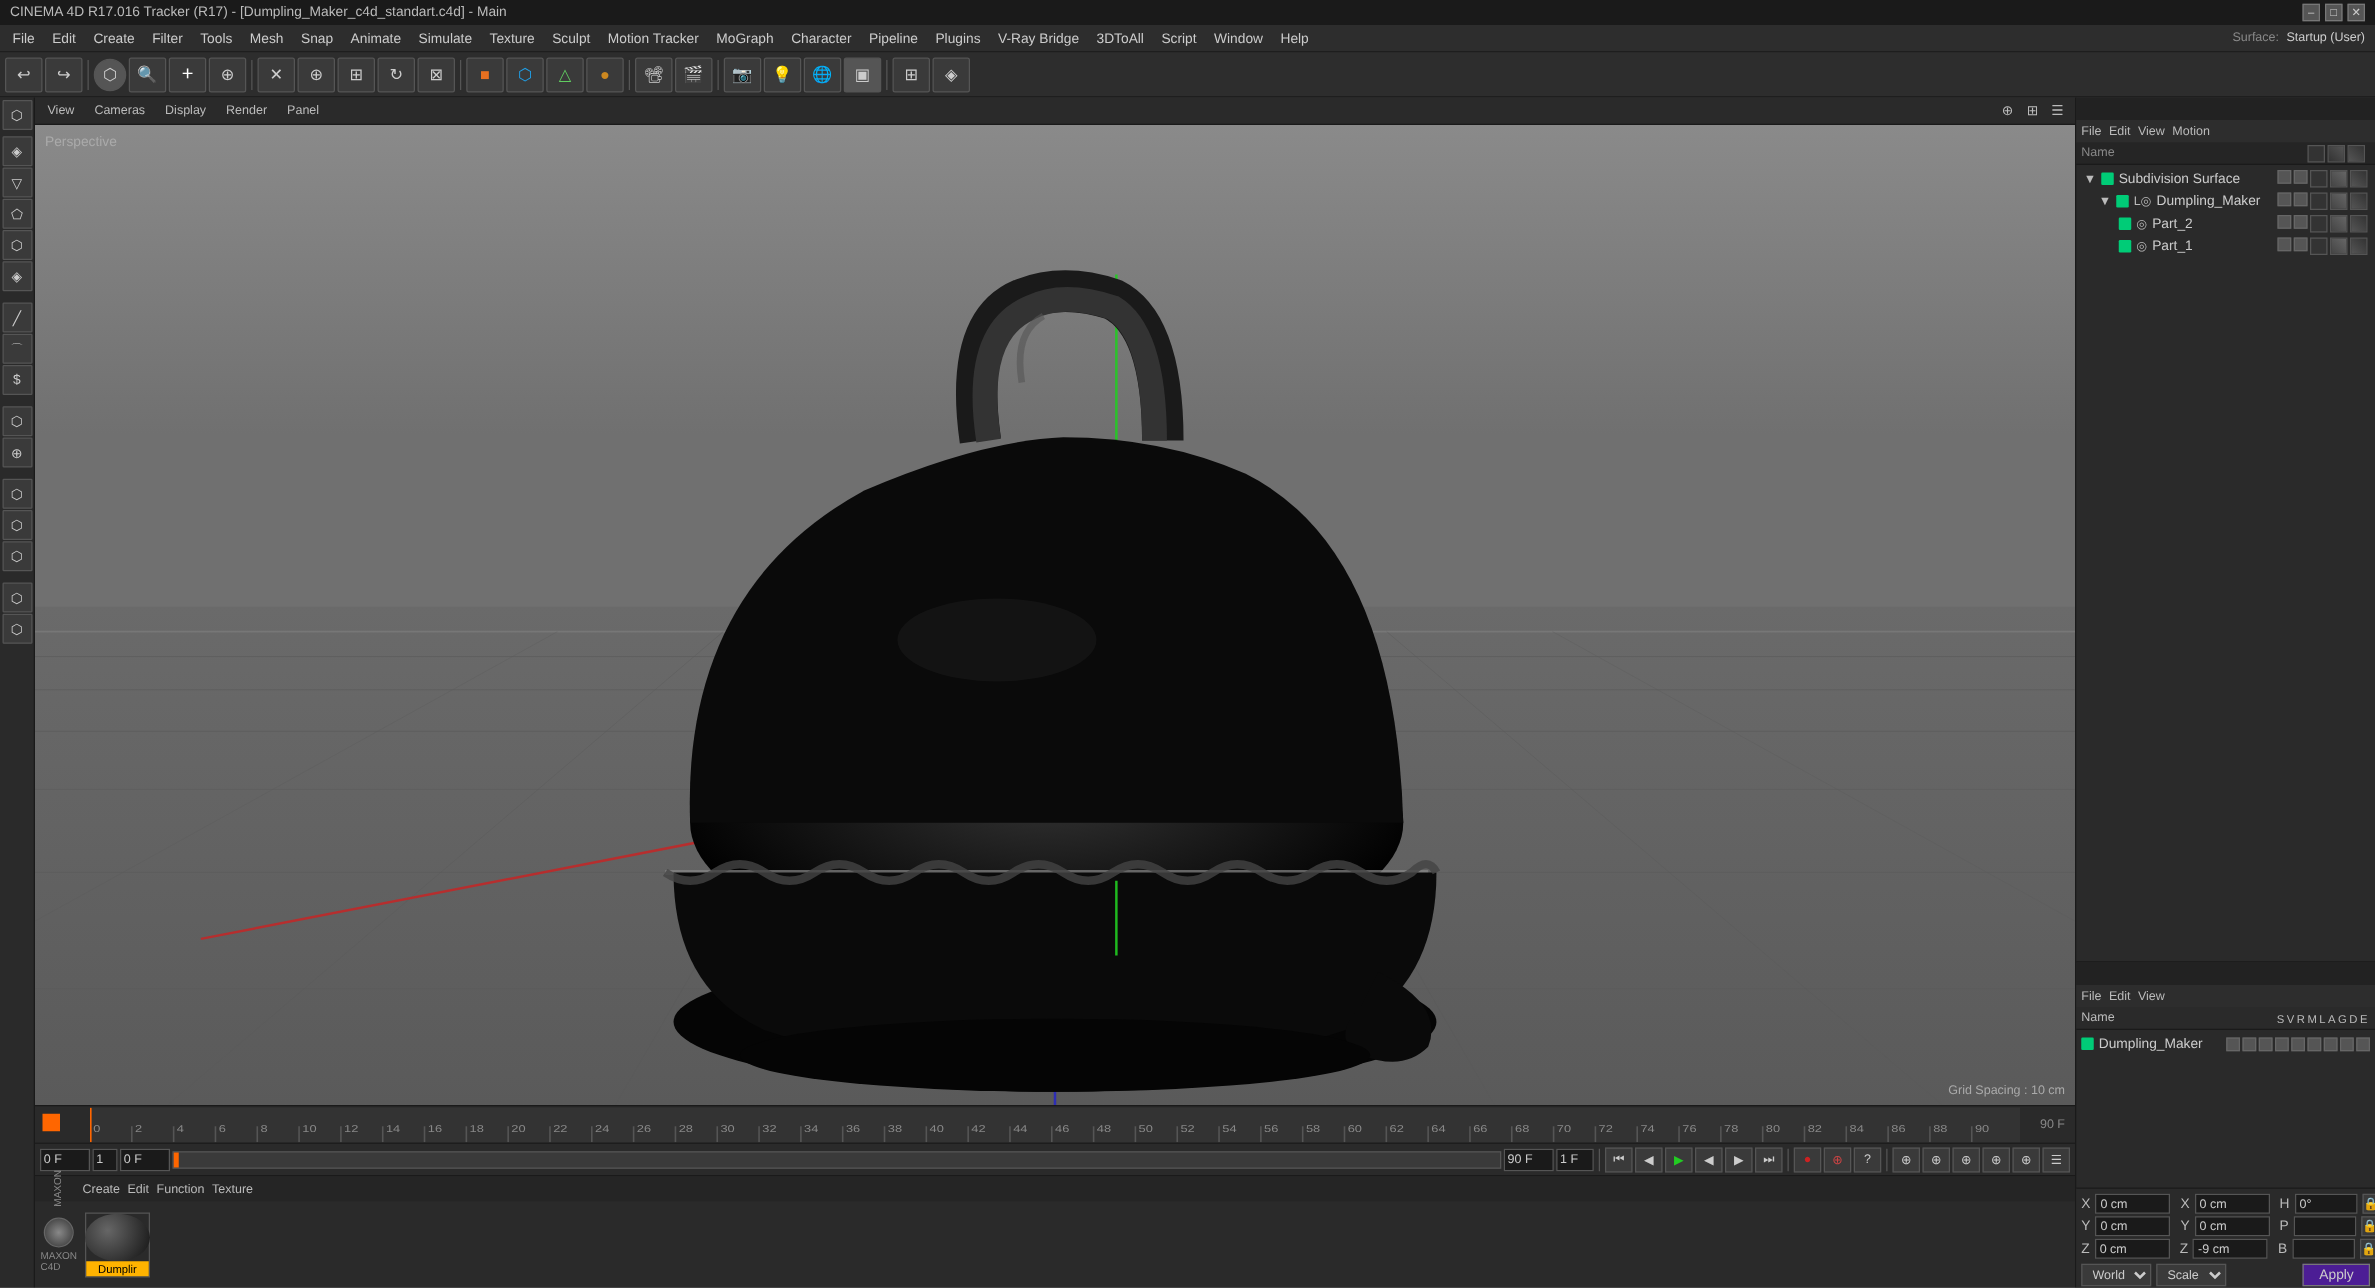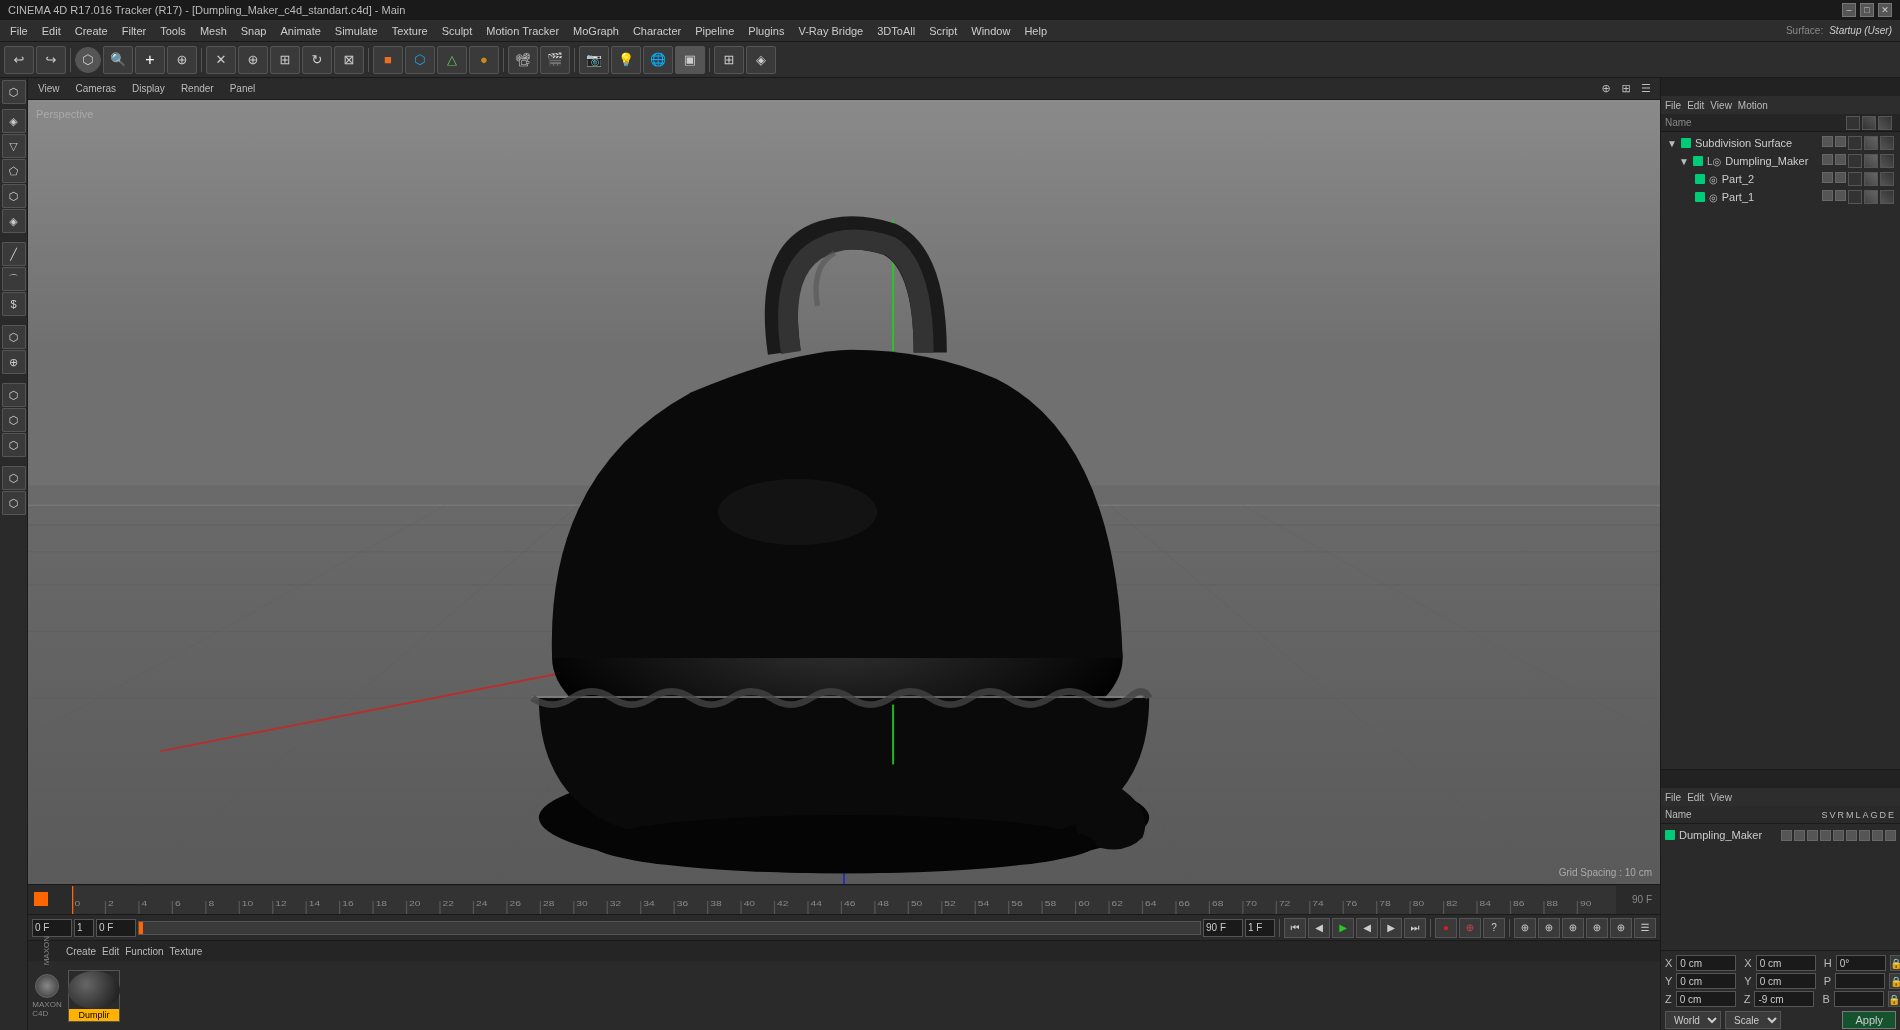--- a/index.html
+++ b/index.html
@@ -501,21 +501,21 @@
     .coord-dropdown {
       background: #3a3a3a;
       border: 1px solid #555;
       color: #ccc;
       font-size: 10px;
       height: 18px;
       padding: 0 4px;
       cursor: pointer;
     }
     #apply-btn {
-      background: #14532d;
+      background: #4c1d95;
       border: 1px solid #777;
       color: #ccc;
       font-size: 11px;
       padding: 2px 12px;
       cursor: pointer;
       margin-left: auto;
     }
 
     
     .vp-svg {
@@ -556,21 +556,21 @@
   <span class="menu-item">MoGraph</span>
   <span class="menu-item">Character</span>
   <span class="menu-item">Pipeline</span>
   <span class="menu-item">Plugins</span>
   <span class="menu-item">V-Ray Bridge</span>
   <span class="menu-item">3DToAll</span>
   <span class="menu-item">Script</span>
   <span class="menu-item">Window</span>
   <span class="menu-item">Help</span>
   <span style="margin-left:auto; color:#888; font-size:10px; margin-right:4px;">Surface:</span>
-  <span style="color:#ccc; font-size:10px; margin-right:4px;font-style:italic;">Startup (User)</span>
+  <span style="color:#ccc; font-size:10px; margin-right:4px;">Startup (User)</span>
 </div>
 
 <div id="main-toolbar">
 
   <div class="toolbar-btn">↩</div>
   <div class="toolbar-btn">↪</div>
   <div class="toolbar-separator"></div>
 
   <div class="toolbar-btn" style="width:26px;height:26px;border-radius:50%;background:#555;">⬡</div>
   <div class="toolbar-btn">🔍</div>

